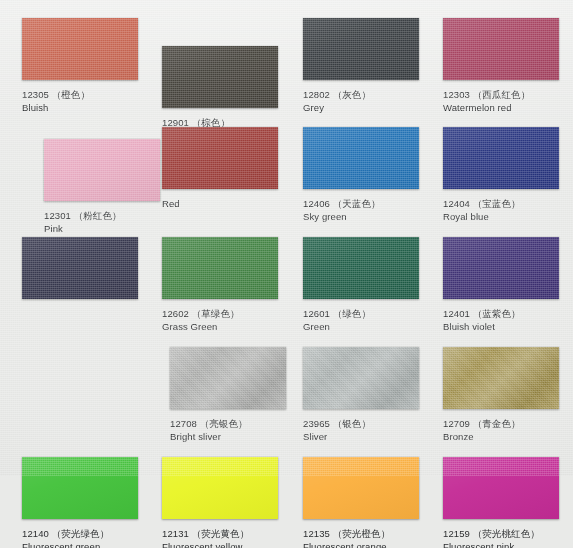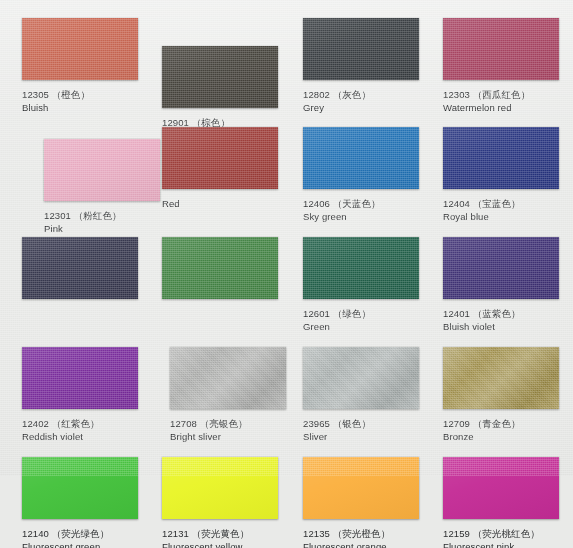--- a/index.html
+++ b/index.html
@@ -158,40 +158,37 @@
         <div class="swatch-labels">
           <div class="swatch-code">12404 （宝蓝色）</div>
           <div class="swatch-name">Royal blue</div>
         </div>
       </div>
       <div class="swatch-cell" style="left: 22px; top: 237px;">
         <div class="swatch-chip" title="Dark blue" style="background: rgb(50, 51, 74);"></div>
       </div>
       <div class="swatch-cell" style="left: 162px; top: 237px;">
         <div class="swatch-chip" title="Grass Green" style="background: rgb(63, 129, 64);"></div>
+        <div class="swatch-labels">
+          <div class="swatch-code">12602 （草绿色）</div>
+          <div class="swatch-name">Grass Green</div>
+        </div>
       </div>
       <div class="swatch-cell" style="left: 303px; top: 237px;">
         <div class="swatch-chip" title="Green" style="background: rgb(28, 92, 69);"></div>
         <div class="swatch-labels">
           <div class="swatch-code">12601 （绿色）</div>
           <div class="swatch-name">Green</div>
         </div>
       </div>
       <div class="swatch-cell" style="left: 443px; top: 237px;">
         <div class="swatch-chip" title="Bluish violet" style="background: rgb(59, 45, 114);"></div>
         <div class="swatch-labels">
           <div class="swatch-code">12401 （蓝紫色）</div>
           <div class="swatch-name">Bluish violet</div>
-        </div>
-      </div>
-      <div class="swatch-cell" style="left: 22px; top: 347px;">
-        <div class="swatch-chip" title="Reddish violet" style="background: rgb(119, 40, 154);"></div>
-        <div class="swatch-labels">
-          <div class="swatch-code">12402 （红紫色）</div>
-          <div class="swatch-name">Reddish violet</div>
         </div>
       </div>
       <div class="swatch-cell" style="left: 162px; top: 347px; margin-left: 8px;">
         <div class="swatch-chip metallic" title="Bright sliver" style="background: rgb(169, 170, 168);"></div>
         <div class="swatch-labels">
           <div class="swatch-code">12708 （亮银色）</div>
           <div class="swatch-name">Bright sliver</div>
         </div>
       </div>
       <div class="swatch-cell" style="left: 303px; top: 347px;">

